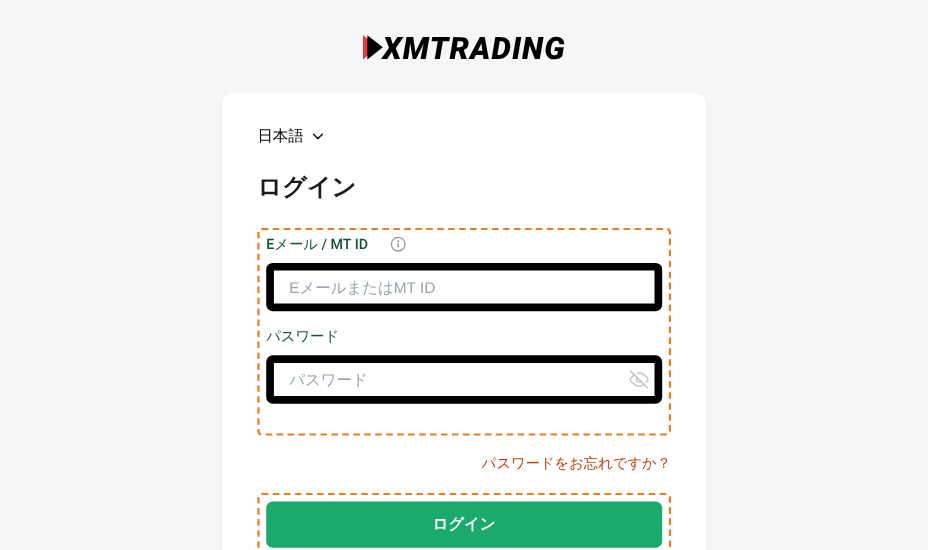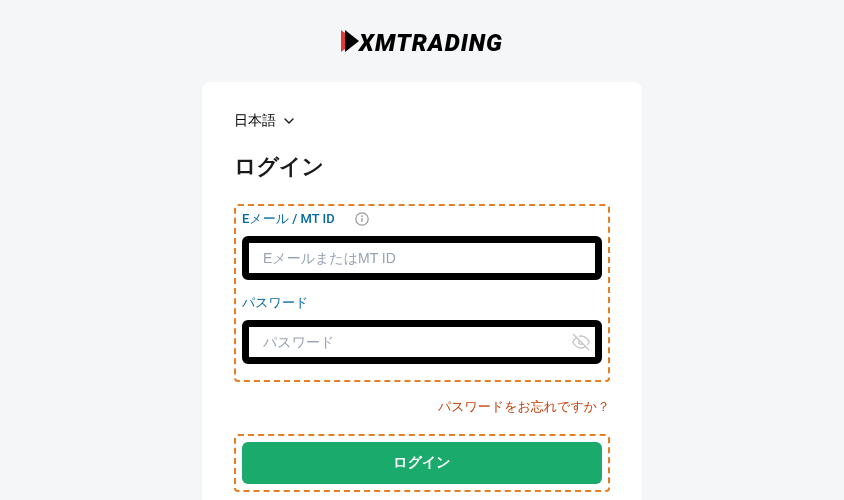--- a/index.html
+++ b/index.html
@@ -15,21 +15,21 @@
       flex-direction: column;
       align-items: center;
       padding-top: 28px;
     }
     .logo {
       display: flex;
       align-items: center;
       margin-bottom: 24px;
     }
     .logo-text {
-      font-size: 24px;
+      font-size: 28px;
       font-weight: 900;
       font-style: italic;
       letter-spacing: 1px;
       color: #000;
     }
     .logo-arrow {
       display: inline-block;
       margin-right: -2px;
     }
     .card {
@@ -59,27 +59,27 @@
     }
     .highlight-group {
       border: 2px dashed #e67e22;
       border-radius: 4px;
       padding: 4px 6px 12px 6px;
       margin-bottom: 14px;
     }
     .field {
       margin-bottom: 14px;
     }
-    .field:last-child { margin-bottom: 4px; }
+    .field:last-child { margin-bottom: 15px; }
     .field-label {
       display: flex;
       align-items: center;
       gap: 20px;
       font-size: 13px;
-      color: #0369a1;
+      color: #14532d;
       margin-bottom: 8px;
       font-weight: 500;
     }
     .info-icon {
       display: inline-flex;
       align-items: center;
       justify-content: center;
       width: 14px;
       height: 14px;
       color: #999;

